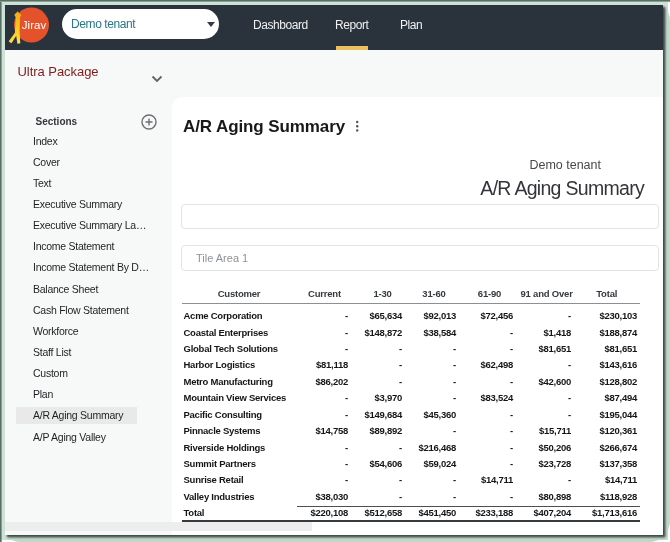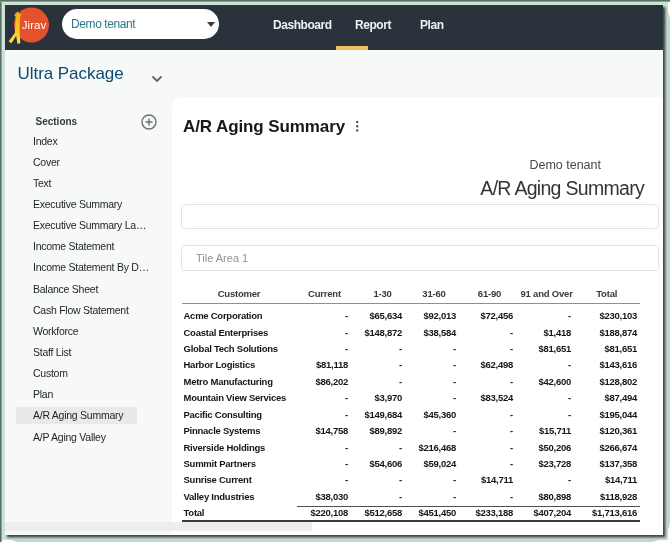--- a/index.html
+++ b/index.html
@@ -5,23 +5,23 @@
 #c { position:relative; width:670px; height:542px; background:#c3d8cc;border-radius:21px; }
 #c > div, #c span { position:absolute; }
 #edgeL { left:0; top:0; width:2px; height:542px; background:linear-gradient(to right,#41584c,#9cb8a9); }
 #edgeT { left:0; top:0; width:670px; height:2px; background:linear-gradient(to bottom,#41584c,#9cb8a9); }
 #innerglow { left:2px; top:2px; width:666px; height:538px; background:#cfe2d7; }
 #win { left:5px; top:5px; width:658px; height:530px; background:#f7f8f8; box-shadow:2px 2px 2px rgba(52,60,56,0.9),3px 3px 3px rgba(90,110,100,0.5); }
 #topbar { left:5px; top:5px; width:658px; height:44.5px; background:#2a333b; }
 #pill { left:62px; top:9px; width:157px; height:30px; background:#fff; border-radius:15px; }
 #tenant { left:71px; top:16.5px; font-size:12px; color:#2b7687; letter-spacing:-0.4px; }
 #caret { left:207px; top:22px; width:0; height:0; border-left:4.5px solid transparent; border-right:4.5px solid transparent; border-top:5px solid #333c44; }
-.nav { top:17.5px; font-size:12px; color:#eef0f1; font-weight:bold; letter-spacing:-0.45px;margin-left:20px; }
+.nav { top:17.5px; font-size:12px; color:#eef0f1; font-weight:normal; letter-spacing:-0.45px; }
 #navunder { left:336px; top:45.7px; width:32px; height:4px; background:#ecc05c; }
-#ultra { left:17.5px; top:63.5px; font-size:17px; color:#0c4a6e; letter-spacing:-0.05px; }
+#ultra { left:17.5px; top:63.5px; font-size:13px; color:#7f1d1d; letter-spacing:-0.05px; }
 #uchev { left:151px; top:70px; width:10px; height:10px; }
 #sections { left:15.5px; top:116px; font-size:10px; font-weight:bold; color:#33383c;padding-left:20px; }
 #plus { left:141px; top:114px; }
 .sitem { left:33px; font-size:10.5px; color:#1d2022; letter-spacing:-0.25px; height:17px; line-height:17px; }
 .sitem.sel { left:16px; padding-left:17px; width:121px; background:#e9e9ea; }
 #card { left:172px; top:97px; width:491px; height:438px; background:#fff; border-radius:10px 0 0 0; }
 #h1 { left:183px; top:116.5px; font-size:17px; font-weight:bold; color:#17181a; letter-spacing:-0.1px; }
 #kebab { left:355px; top:119px; }
 #dt { top:158px; left:400px; width:201px; text-align:right; font-size:12.5px; color:#46494c; }
 #sub { top:176.5px; left:344px; width:300px; text-align:right; font-size:19.5px; color:#323539; letter-spacing:-0.7px; }
@@ -193,21 +193,21 @@
     <div class="trow" style="top:456.9px">
       <span class="cname">Summit Partners</span>
       <span class="num" style="left:258px">-</span>
       <span class="num" style="left:312px">$54,606</span>
       <span class="num" style="left:366px">$59,024</span>
       <span class="num" style="left:423px">-</span>
       <span class="num" style="left:481px">$23,728</span>
       <span class="num" style="left:547px">$137,358</span>
     </div>
     <div class="trow" style="top:473.3px">
-      <span class="cname">Sunrise Current</span>
+      <span class="cname">Sunrise Retail</span>
       <span class="num" style="left:258px">-</span>
       <span class="num" style="left:312px">-</span>
       <span class="num" style="left:366px">-</span>
       <span class="num" style="left:423px">$14,711</span>
       <span class="num" style="left:481px">-</span>
       <span class="num" style="left:547px">$14,711</span>
     </div>
     <div class="trow" style="top:489.7px">
       <span class="cname">Valley Industries</span>
       <span class="num" style="left:258px">$38,030</span>

